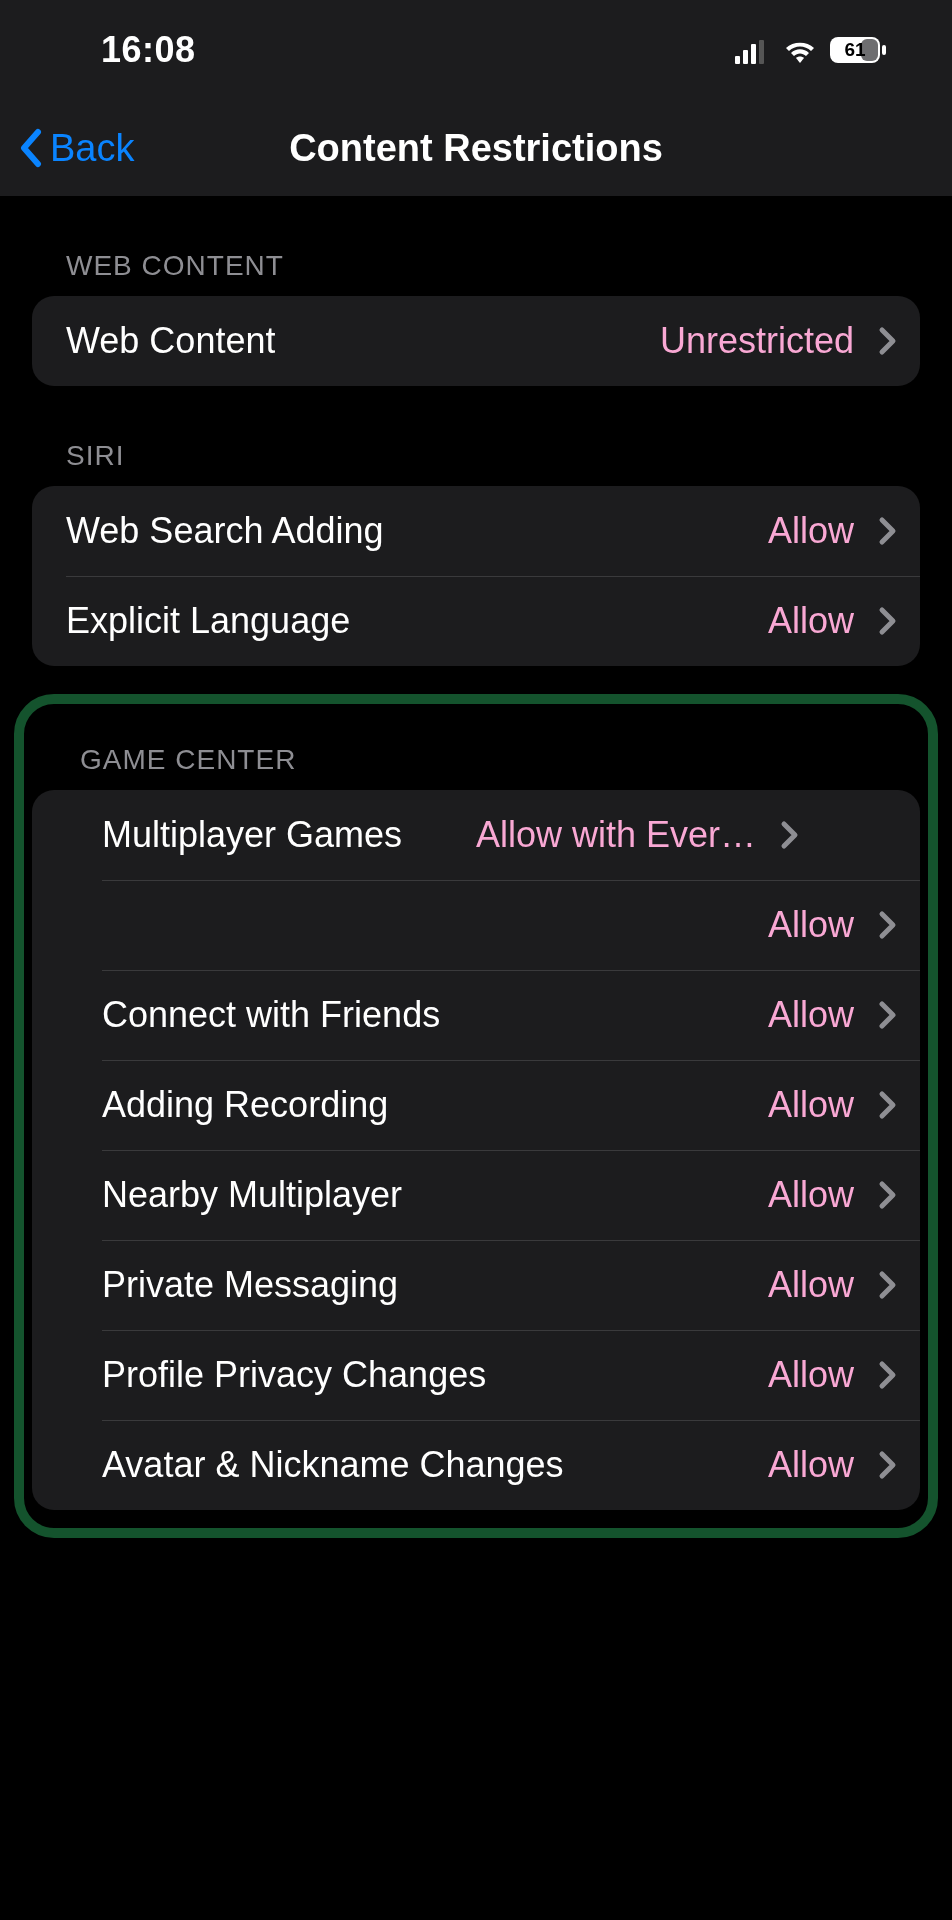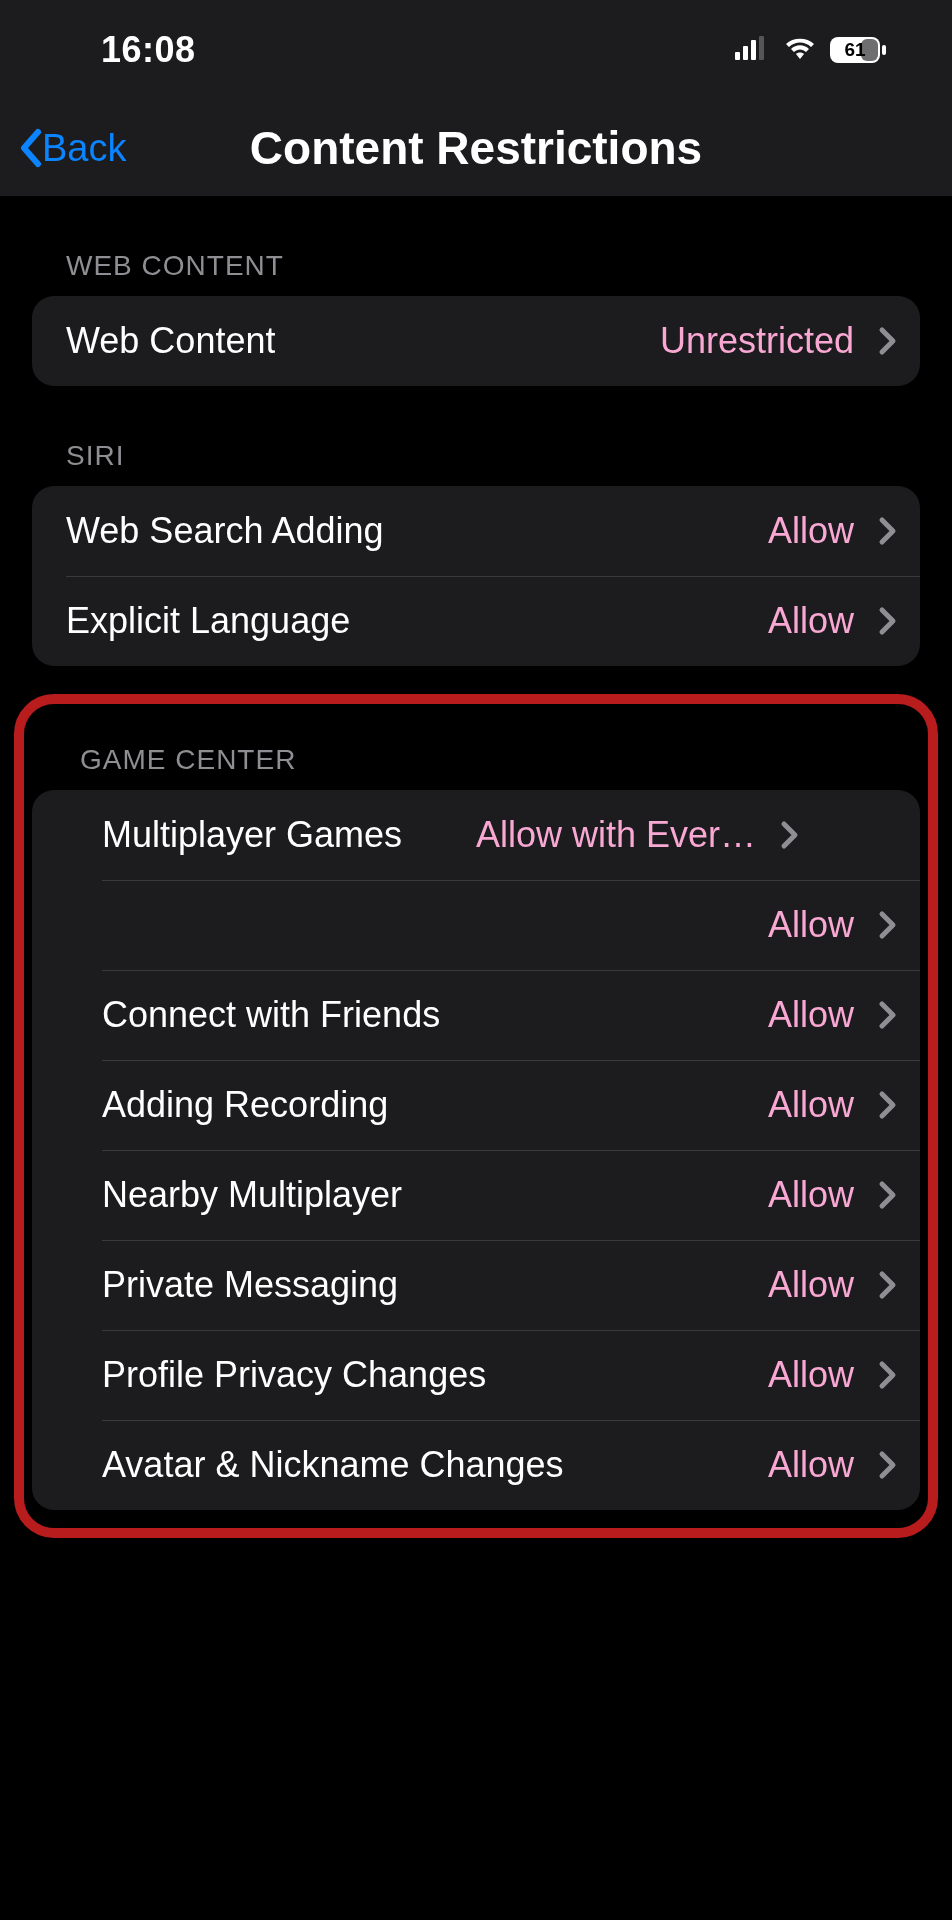--- a/index.html
+++ b/index.html
@@ -13,40 +13,41 @@
   }
   .status-bar {
     height: 100px;
     display: flex;
     align-items: center;
     justify-content: space-between;
     padding: 0 65px 0 101px;
     background: #1c1c1e;
   }
   .status-left { font-weight: 700; font-size: 36px; letter-spacing: 0.5px; }
-  .status-right { display: flex; align-items: flex-start; gap: 12px; }
+  .status-right { display: flex; align-items: flex-end; gap: 12px; }
   .nav-bar {
     height: 96px;
     background: #1c1c1e;
     position: relative;
     display: flex;
     align-items: center;
   }
   .back-group {
     position: absolute;
     left: 18px;
     display: flex;
     align-items: center;
+    gap: 8px;
     color: #0a84ff;
     font-size: 38px;
   }
   .title {
     margin: 0 auto;
     font-weight: 700;
-    font-size: 46px;
+    font-size: 38px;
   }
   .content { padding: 0 0 0 0; }
   .section-header {
     padding: 54px 36px 14px 66px;
     color: #8e8e93;
     font-size: 28px;
     letter-spacing: 1px;
   }
   .group {
     margin: 0 32px;
@@ -92,21 +93,21 @@
   }
   .row-value.wide { max-width: 340px; }
   .chevron {
     flex: 0 0 auto;
     width: 20px;
     height: 30px;
     margin-left: 10px;
   }
   .highlight-wrap {
     margin: 28px 14px 0 14px;
-    border: 10px solid #b91c1c;
+    border: 10px solid #14532d;
     border-radius: 40px;
     padding: 0 8px 18px 8px;
   }
   .highlight-wrap .section-header { padding-left: 48px; padding-top: 40px; }
   .highlight-wrap .group { margin: 0 0; padding-left: 36px; }
   svg { display: block; }
 </style>
 </head>
 <body>
 

